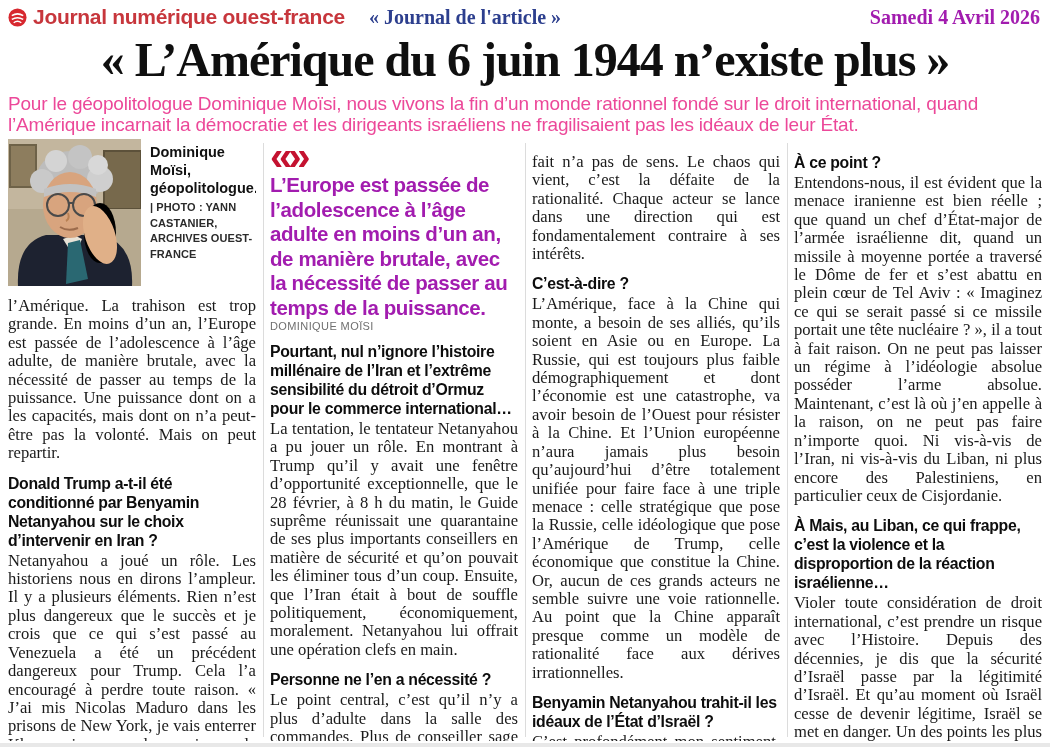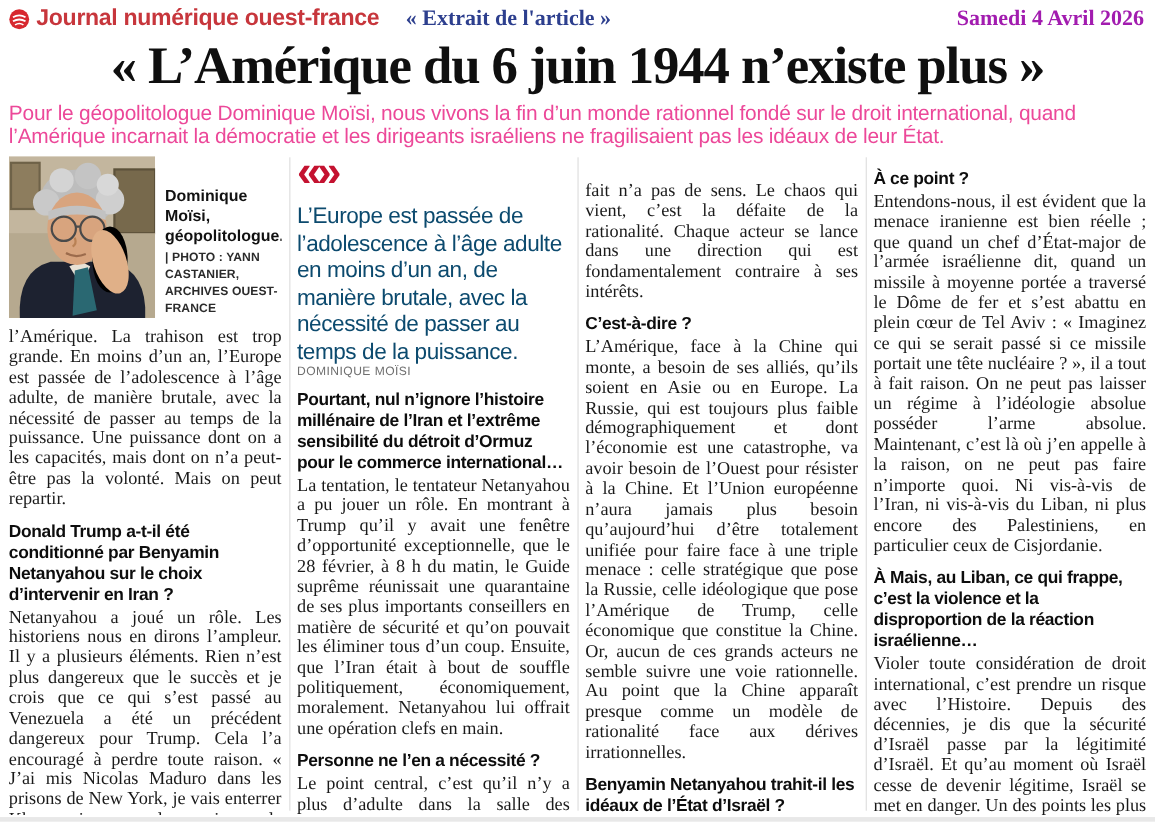--- a/index.html
+++ b/index.html
@@ -56,40 +56,40 @@
     font-family:"Liberation Serif", serif; font-size:16.6px; line-height:18.4px;
     text-align:justify; hyphens:auto; -webkit-hyphens:auto; color:#1a1a1a;
   }
   .question {
     font-family:"Liberation Sans", sans-serif; font-weight:bold;
     font-size:15.8px; line-height:19px; color:#0d0d0d; letter-spacing:-0.3px;
     margin-top:11px; margin-bottom:2px;
   }
   .question.first { margin-top:2px; }
   
-  .photo-row { display:flex; margin-bottom:8px; height:150px;align-items:flex-end; }
+  .photo-row { display:flex; margin-bottom:8px; height:150px; }
   .photo { width:133px; height:147px; flex:0 0 auto; }
   .photo-caption { padding-left:9px; padding-top:4px; width:115px; }
   .caption-main {
     font-family:"Liberation Sans", sans-serif; font-weight:bold;
     font-size:14.5px; line-height:18px; color:#111;
   }
   .caption-credit {
     margin-top:3px; font-family:"Liberation Sans", sans-serif; font-weight:bold;
     font-size:11px; line-height:15.5px; color:#2b2b2b; letter-spacing:0.1px;
   }
   
   .pullquote { margin-bottom:10px; }
   .pq-mark {
     font-family:"Liberation Sans", sans-serif; font-weight:bold;
     font-size:40px; line-height:34px; color:#c41230; letter-spacing:-4px;
   }
   .pq-text {
-    margin-top:12px; font-family:"Liberation Sans", sans-serif; font-weight:normal;
-    font-size:20.5px; line-height:24.5px; color:#0c4a6e; letter-spacing:-0.4px;
+    margin-top:0; font-family:"Liberation Sans", sans-serif; font-weight:bold;
+    font-size:20.5px; line-height:24.5px; color:#a21caf; letter-spacing:-0.4px;
   }
   .pq-author {
     margin-top:0; font-family:"Liberation Sans", sans-serif;
     font-size:11px; color:#6f6f6f; letter-spacing:0.4px;
   }
 </style>
 </head>
 <body>
 
 <div class="page">
@@ -97,21 +97,21 @@
   <div class="masthead">
     <div class="brand">
       <svg class="brand-logo" viewBox="0 0 20 20" aria-hidden="true">
         <circle cx="10" cy="10" r="9.5" fill="#d7282f"></circle>
         <path d="M4 8 Q10 4.5 16 8" stroke="#ffffff" stroke-width="1.7" fill="none"></path>
         <path d="M4 12 Q10 8.5 16 12" stroke="#ffffff" stroke-width="1.7" fill="none"></path>
         <path d="M6 15.5 Q10 12.5 14 15.5" stroke="#ffffff" stroke-width="1.5" fill="none"></path>
       </svg>
       <span class="brand-name">Journal numérique ouest-france</span>
     </div>
-    <span class="extract-tag">« Extrait de l'article »</span>
+    <span class="extract-tag">« Journal de l'article »</span>
     <span class="edition-date">Samedi 4 Avril 2026</span>
   </div>
 
   <h1 class="headline">« L’Amérique du 6 juin 1944 n’existe plus »</h1>
 
   <p class="standfirst">Pour le géopolitologue Dominique Moïsi, nous vivons la fin d’un monde rationnel fondé sur le droit international, quand l’Amérique incarnait la démocratie et les dirigeants israéliens ne fragilisaient pas les idéaux de leur État.</p>
 
   <div class="cols">
     <div class="vdiv vdiv1"></div>
     <div class="vdiv vdiv2"></div>
@@ -160,21 +160,21 @@
         <div class="pq-text">L’Europe est passée de l’adolescence à l’âge adulte en moins d’un an, de manière brutale, avec la nécessité de passer au temps de la puissance.</div>
         <div class="pq-author">DOMINIQUE MOÏSI</div>
       </div>
       <h3 class="question first">Pourtant, nul n’ignore l’histoire millénaire de l’Iran et l’extrême sensibilité du détroit d’Ormuz pour le commerce international…</h3>
       <p class="body-par">La tentation, le tentateur Netanyahou a pu jouer un rôle. En montrant à Trump qu’il y avait une fenêtre d’opportunité exceptionnelle, que le 28 février, à 8 h du matin, le Guide suprême réunissait une quarantaine de ses plus importants conseillers en matière de sécurité et qu’on pouvait les éliminer tous d’un coup. Ensuite, que l’Iran était à bout de souffle politiquement, économiquement, moralement. Netanyahou lui offrait une opération clefs en main.</p>
       <h3 class="question">Personne ne l’en a nécessité ?</h3>
       <p class="body-par">Le point central, c’est qu’il n’y a plus d’adulte dans la salle des commandes. Plus de conseiller sage osant dire au Président que ce qu’il</p>
     </div>
 
     <div class="col col3">
-      <p class="body-par" style="margin-top:25px">fait n’a pas de sens. Le chaos qui vient, c’est la défaite de la rationalité. Chaque acteur se lance dans une direction qui est fondamentalement contraire à ses intérêts.</p>
+      <p class="body-par" style="margin-top:14px">fait n’a pas de sens. Le chaos qui vient, c’est la défaite de la rationalité. Chaque acteur se lance dans une direction qui est fondamentalement contraire à ses intérêts.</p>
       <h3 class="question">C’est-à-dire ?</h3>
       <p class="body-par">L’Amérique, face à la Chine qui monte, a besoin de ses alliés, qu’ils soient en Asie ou en Europe. La Russie, qui est toujours plus faible démographiquement et dont l’économie est une catastrophe, va avoir besoin de l’Ouest pour résister à la Chine. Et l’Union européenne n’aura jamais plus besoin qu’aujourd’hui d’être totalement unifiée pour faire face à une triple menace : celle stratégique que pose la Russie, celle idéologique que pose l’Amérique de Trump, celle économique que constitue la Chine. Or, aucun de ces grands acteurs ne semble suivre une voie rationnelle. Au point que la Chine apparaît presque comme un modèle de rationalité face aux dérives irrationnelles.</p>
       <h3 class="question">Benyamin Netanyahou trahit-il les idéaux de l’État d’Israël ?</h3>
       <p class="body-par">C’est profondément mon sentiment. Je crois qu’il est un danger pour l’État juif et, au-delà, pour le peuple juif.</p>
     </div>
 
     <div class="col col4">
       <h3 class="question first" style="margin-top:14px">À ce point ?</h3>
       <p class="body-par">Entendons-nous, il est évident que la menace iranienne est bien réelle ; que quand un chef d’État-major de l’armée israélienne dit, quand un missile à moyenne portée a traversé le Dôme de fer et s’est abattu en plein cœur de Tel Aviv : « Imaginez ce qui se serait passé si ce missile portait une tête nucléaire ? », il a tout à fait raison. On ne peut pas laisser un régime à l’idéologie absolue posséder l’arme absolue. Maintenant, c’est là où j’en appelle à la raison, on ne peut pas faire n’importe quoi. Ni vis-à-vis de l’Iran, ni vis-à-vis du Liban, ni plus encore des Palestiniens, en particulier ceux de Cisjordanie.</p>
       <h3 class="question">À Mais, au Liban, ce qui frappe, c’est la violence et la disproportion de la réaction israélienne…</h3>

